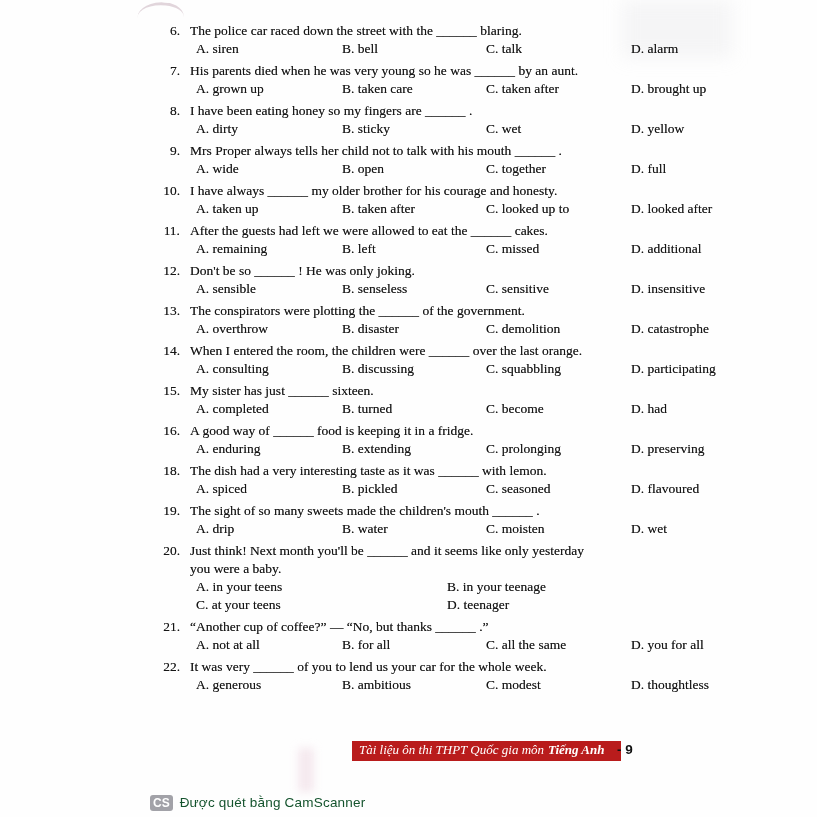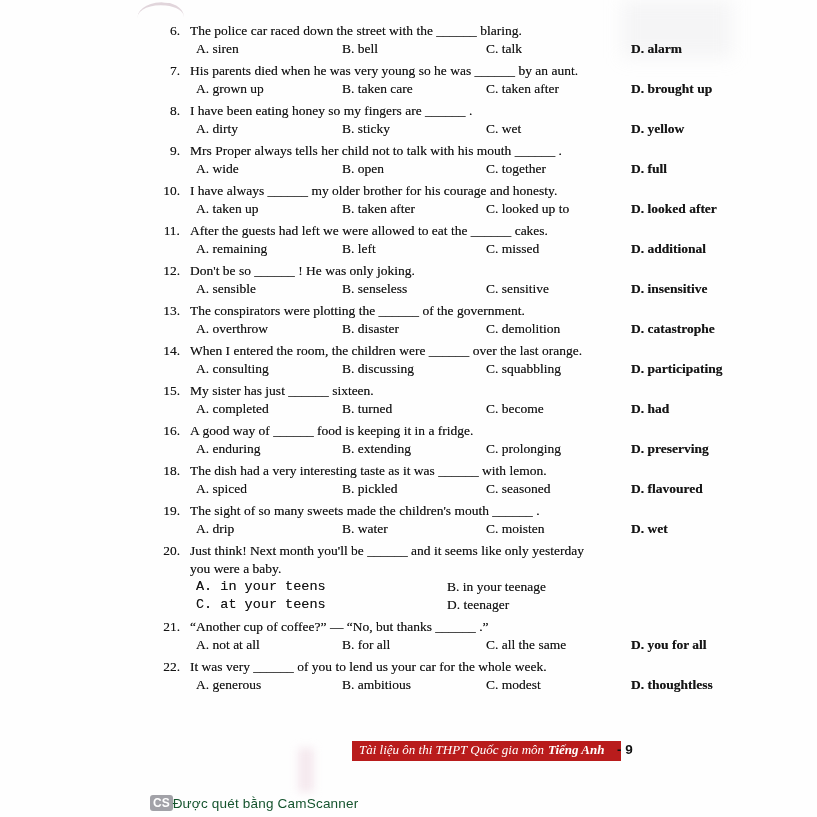--- a/index.html
+++ b/index.html
@@ -39,41 +39,41 @@
     text-shadow:0 0 0.4px rgba(0,0,0,0.55);
   }
   .question { margin-bottom:4px; }
   .q-line { position:relative; padding-left:190px; line-height:18px; padding-right:40px; }
   .q-num  { position:absolute; left:150px; width:30px; text-align:right; }
   .opts   { display:flex; padding-left:196px; line-height:18px;gap:37px; }
   .opt    { white-space:nowrap; }
   .opt-a  { width:109px; }
   .opt-b  { width:107px; }
   .opt-c  { width:108px; }
-  .opt-d  { flex:1;font-weight:bold; }
-  .opt-w  { width:214px;font-family:Liberation Mono, monospace; }
+  .opt-d  { flex:1; }
+  .opt-w  { width:214px; }
 
   .footer-banner {
     position:absolute; left:352px; top:741px; height:17px;
     background:#b91c1c; color:#ffffff;
     font-size:13px; font-style:italic;
     padding:1px 16px 2px 7px;
     white-space:nowrap;
     text-shadow:none;
   }
   .banner-bold { font-weight:bold; margin-left:4px; }
   .page-number {
     position:absolute; left:617px; top:742px;
     font-size:13.5px; font-weight:bold; color:#111111;
     font-family:"Liberation Sans", sans-serif;
   }
 
   .watermark {
     position:absolute; left:150px; top:795px;
-    display:flex; align-items:center; 
+    display:flex; gap:7px;
     font-family:"Liberation Sans", sans-serif;
   }
   .cs-badge {
     background:#a2a2a8; color:#ffffff;
     font-size:12px; font-weight:bold;
     padding:1px 3px; border-radius:3px;
     line-height:14px;
   }
   .wm-text { color:#14532d; font-size:13.5px; letter-spacing:0.2px; }
 </style>

